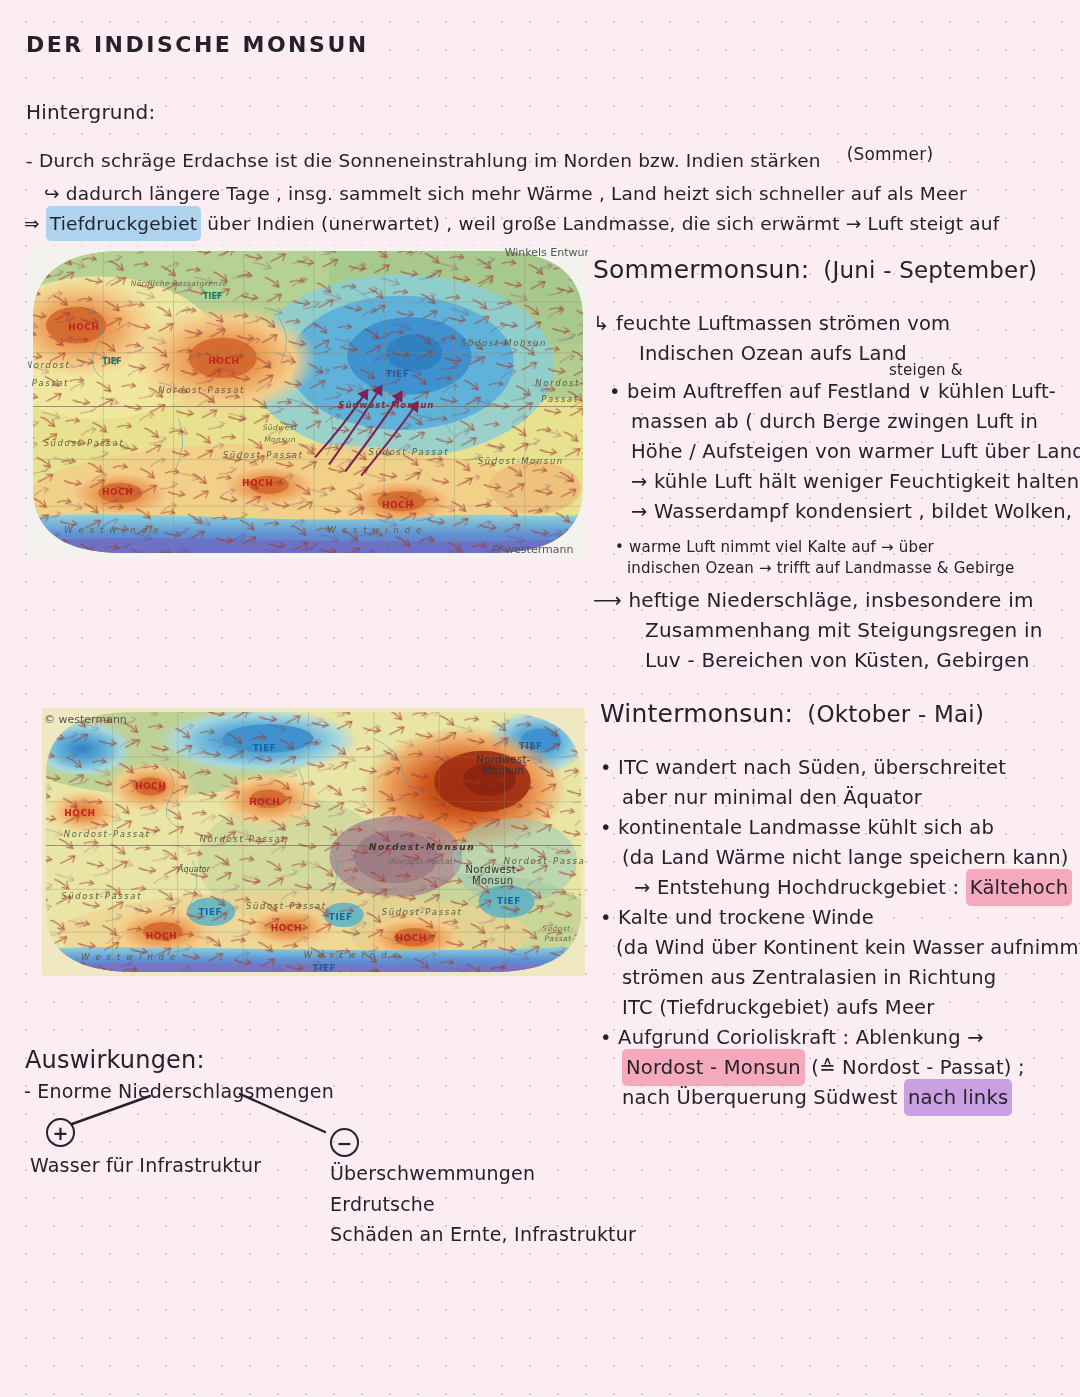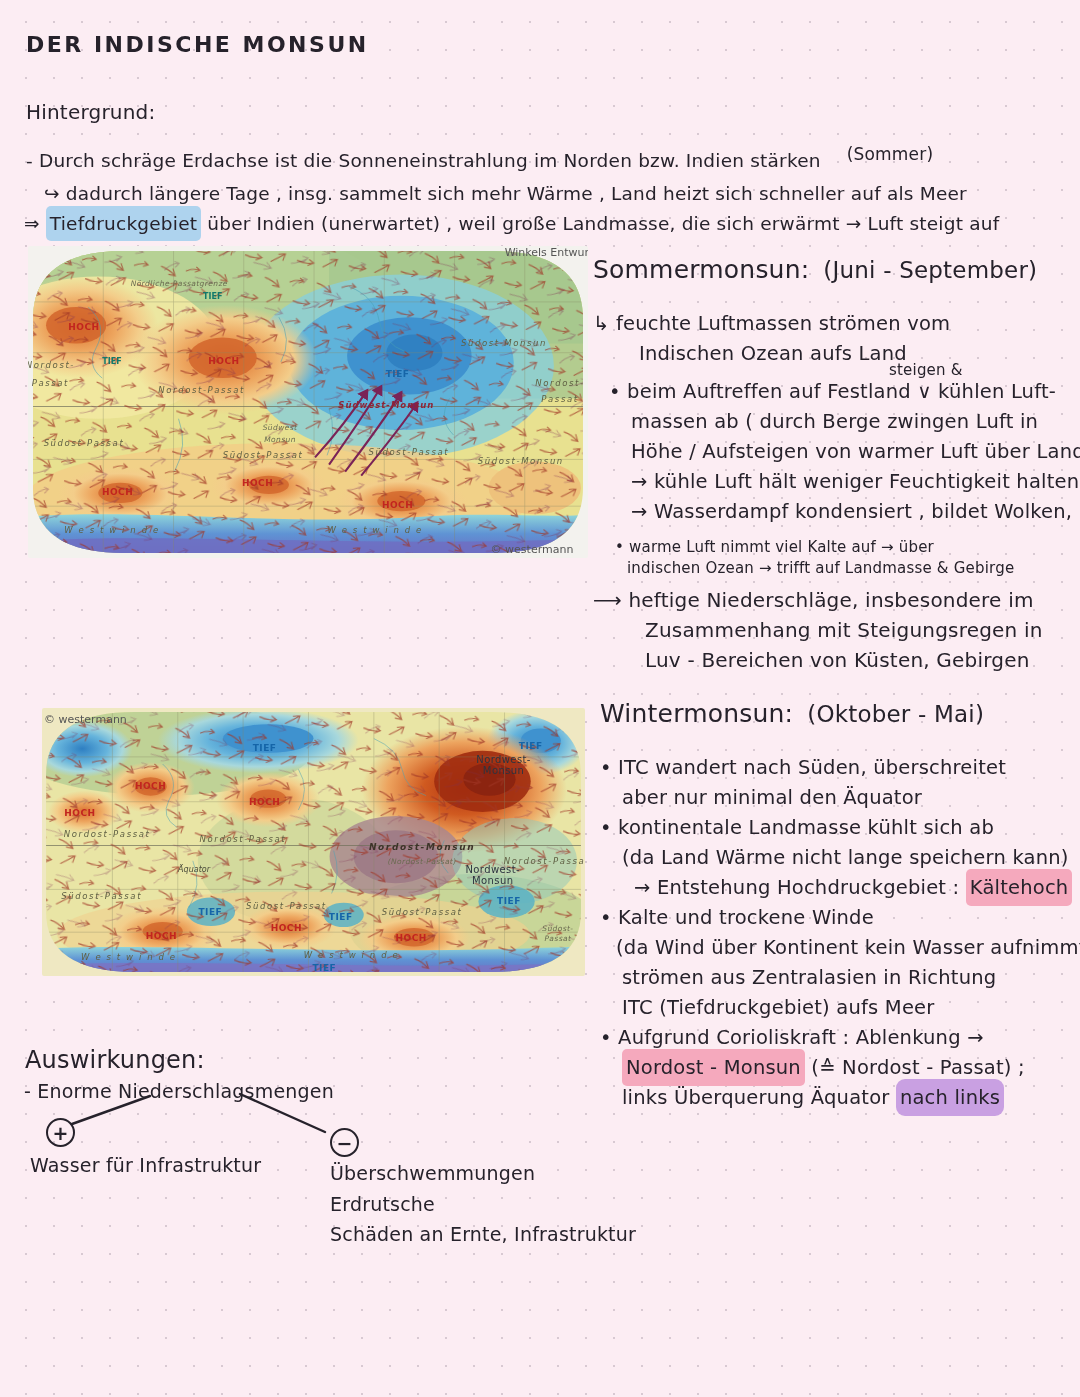--- a/index.html
+++ b/index.html
@@ -15,21 +15,21 @@
   .title{left:26px;top:30px;font-size:22px;letter-spacing:2.5px;font-weight:bold;}
   .subhead{left:26px;top:98px;font-size:20px;}
   .intro-line{font-size:18.5px;white-space:nowrap;}
   .l1{left:26px;top:148px;}
   .l1-note{position:relative;top:-7px;margin-left:26px;font-size:17px;}
   .l2{left:44px;top:181px;}
   .l3{left:24px;top:211px;}
   .hl{border-radius:5px;padding:7px 4px;}
   .hl-blue{background:#aed3ee;}
   .hl-pink{background:#f5a9bd;}
-  .hl-purple{background:#c9a0e2;border-radius:9px;}
+  .hl-purple{background:#c9a0e2;}
 
   
   .col{width:487px;}
   .summer{left:593px;top:252px;}
   .winter{left:600px;top:696px;}
   .colhead{font-size:25px;margin-bottom:22px;white-space:nowrap;}
   .colhead .range{margin-left:14px;font-size:23px;}
   .line{font-size:19.5px;line-height:30px;white-space:nowrap;}
   .line.sm{font-size:15px;line-height:21px;}
   .ind1{padding-left:22px;} .ind2{padding-left:38px;} .ind3{padding-left:46px;}
@@ -380,21 +380,21 @@
     <div class="line">• Kalte und trockene Winde</div>
     <div class="line ind6">(da Wind über Kontinent kein Wasser aufnimmt)</div>
     <div class="line ind1">strömen aus Zentralasien in Richtung</div>
     <div class="line ind1">ITC (Tiefdruckgebiet) aufs Meer</div>
     <div class="line">• Aufgrund Corioliskraft : Ablenkung →</div>
     <div class="line ind1">
       <span class="hl hl-pink">Nordost - Monsun</span>
       <span>(≙ Nordost - Passat) ;</span>
     </div>
     <div class="line ind1">
-      <span>links Überquerung Äquator</span>
+      <span>nach Überquerung Südwest</span>
       <span class="hl hl-purple">nach links</span>
     </div>
   </div>
 
   <div class="abs hw fx-head">Auswirkungen:</div>
   <div class="abs hw fx-item">- Enorme Niederschlagsmengen</div>
 
   <svg class="abs connectors" viewBox="0 0 310 60">
     <line x1="95" y1="6" x2="17" y2="34" stroke="#26222b" stroke-width="2.4" stroke-linecap="round"></line>
     <line x1="185" y1="4" x2="270" y2="42" stroke="#26222b" stroke-width="2.4" stroke-linecap="round"></line>

